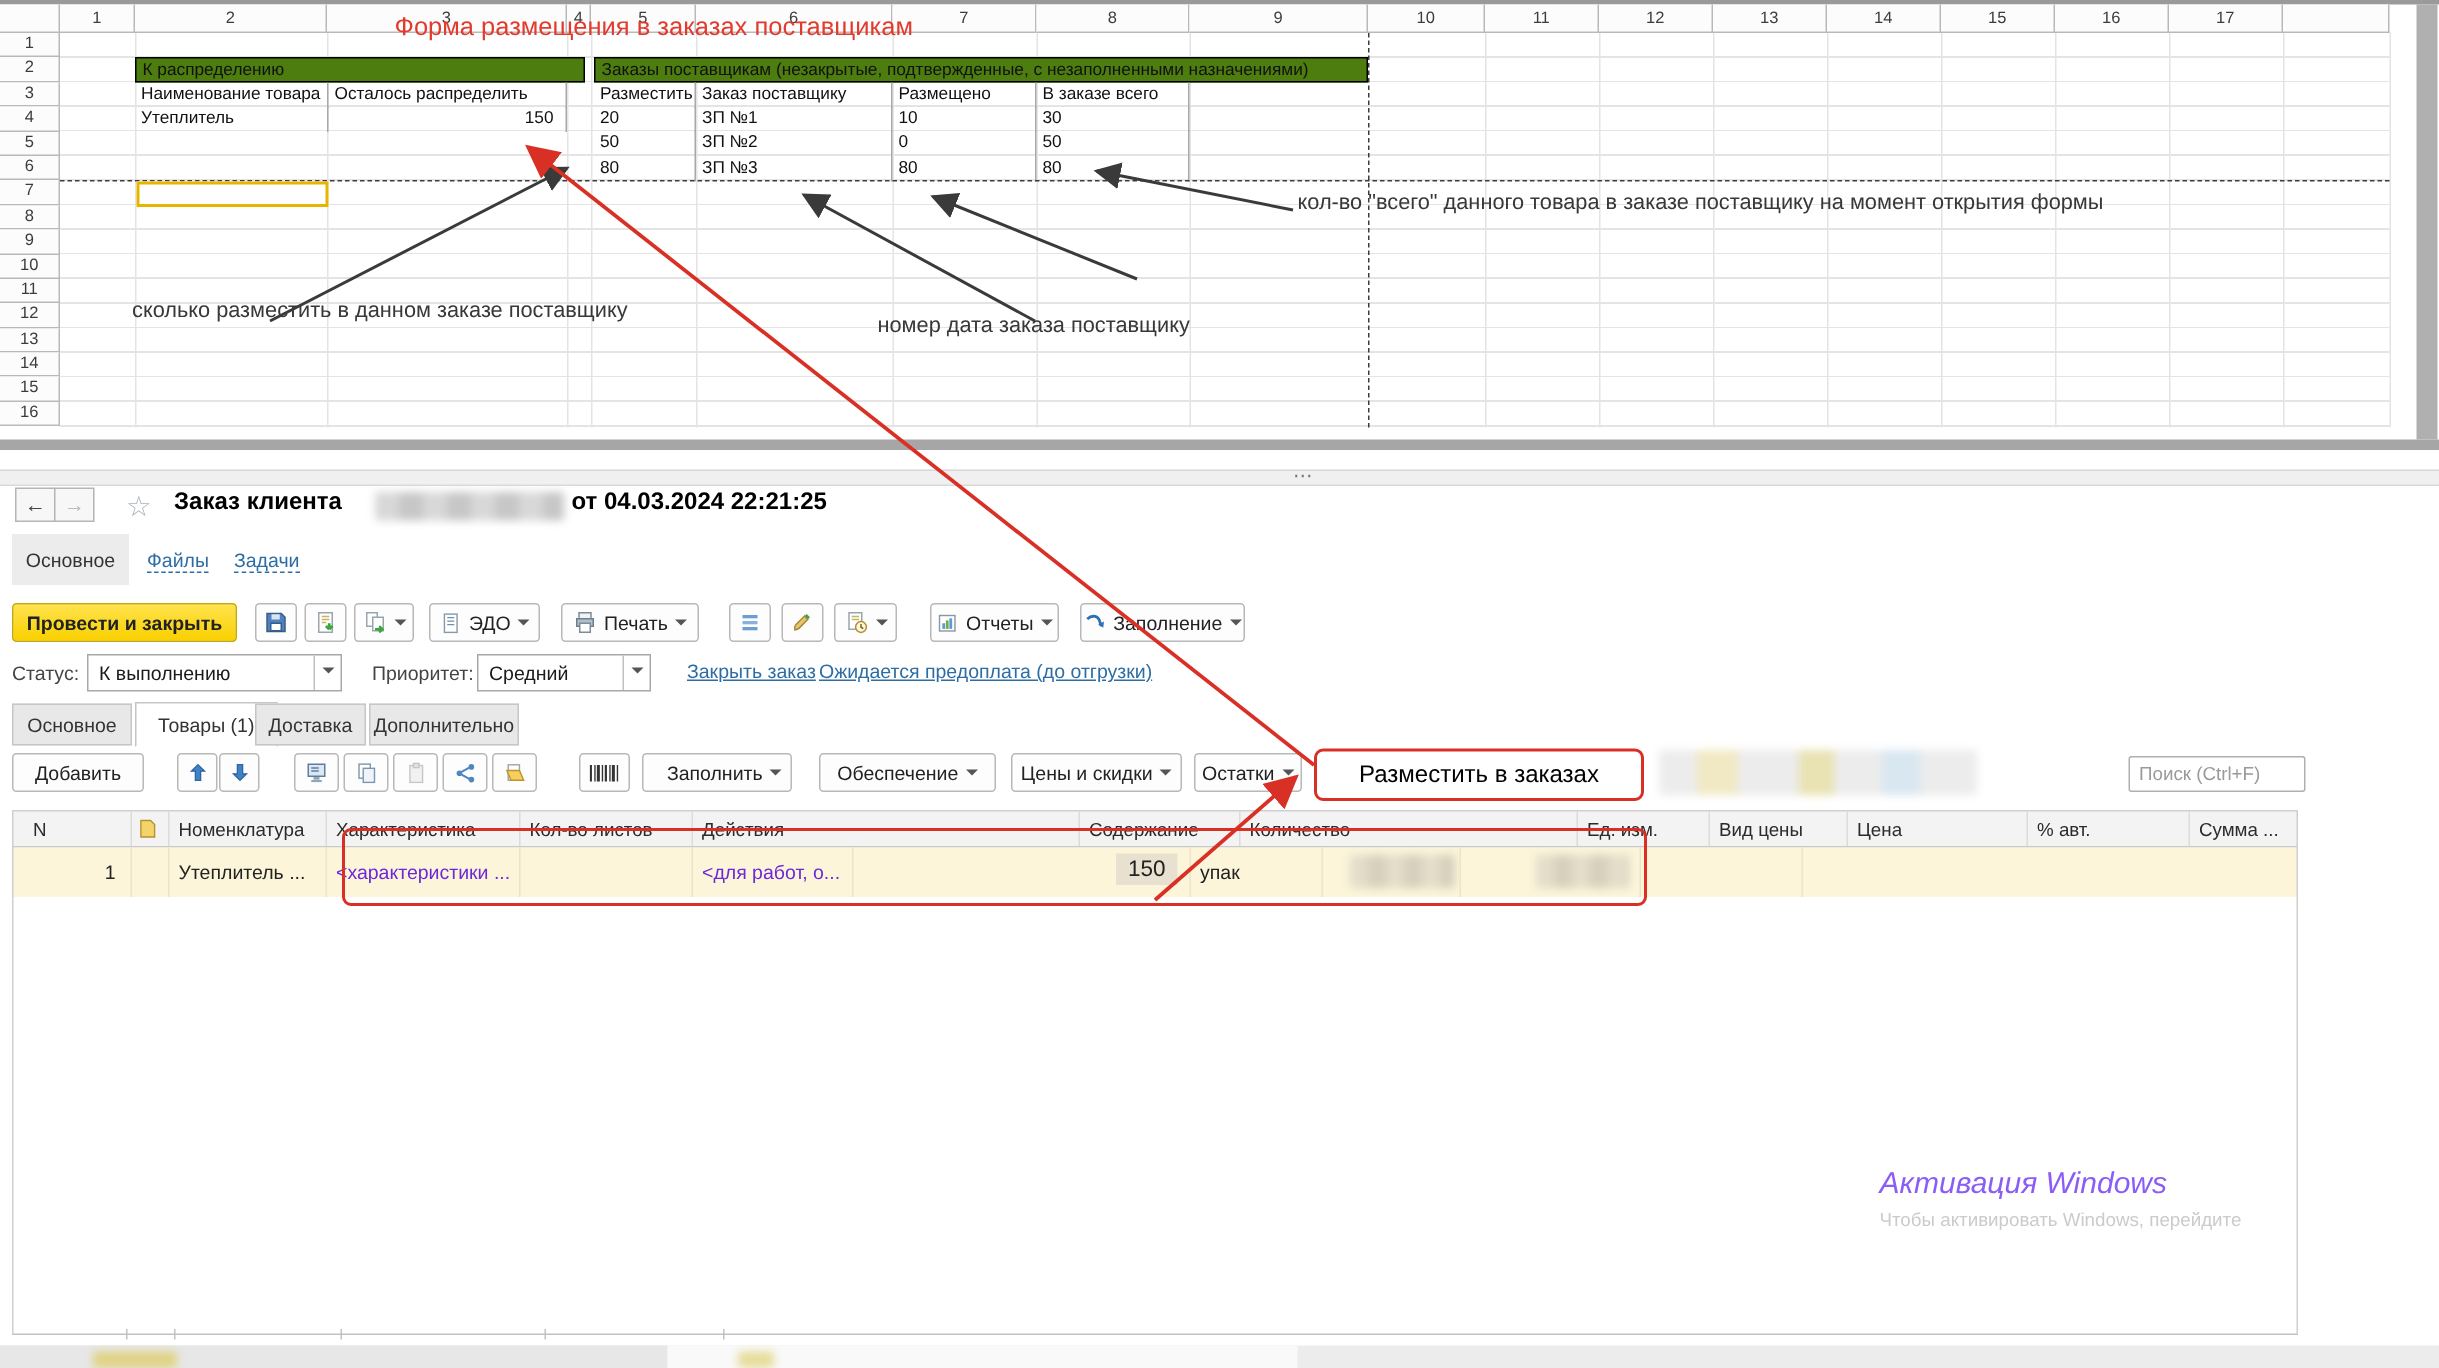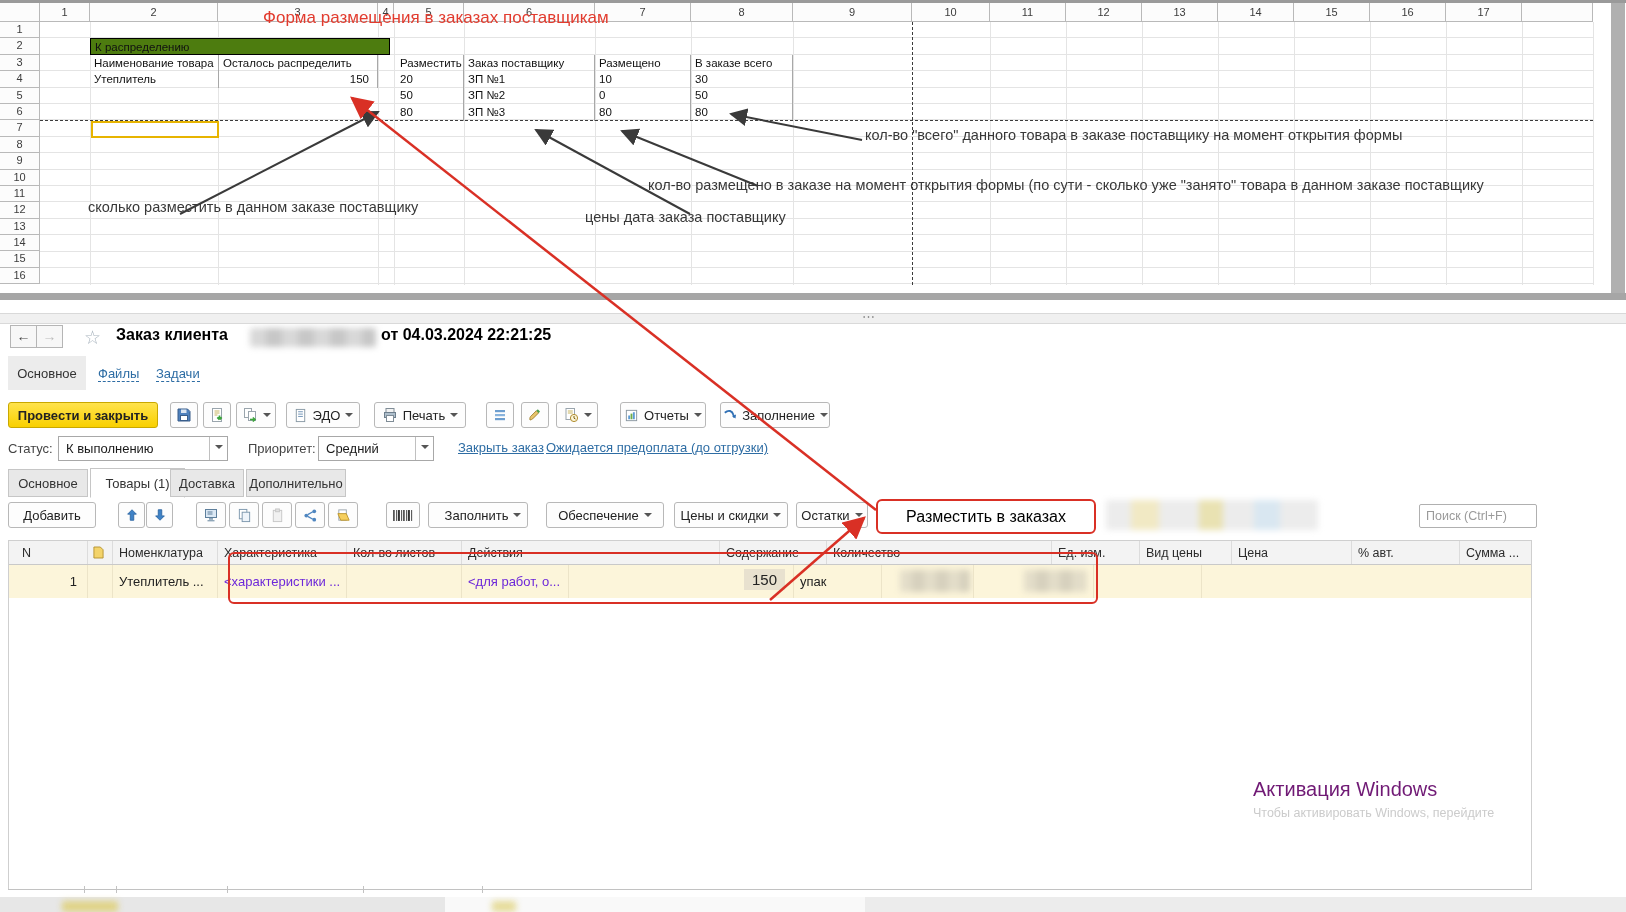--- a/index.html
+++ b/index.html
@@ -67,21 +67,21 @@
       padding:5px 0 0 6px;white-space:nowrap;overflow:hidden;}
   .trow{display:flex;background:#fcf5da;box-sizing:border-box;height:33px;}
   .td{box-sizing:border-box;border-right:1px solid #ece4c8;font-size:13px;color:#222;
       padding:9px 0 0 6px;white-space:nowrap;overflow:hidden;position:relative;}
   .gray{color:#6d28d9;}
   .redbox{border:2.5px solid #d93025;border-radius:6px;z-index:60;}
   .redlabel{color:#000000;font-size:16px;white-space:nowrap;}
   .searchin{box-sizing:border-box;width:118px;height:24px;border:1px solid #b0b0b0;border-radius:2px;
       font-size:12.5px;padding:0 6px;font-family:"Liberation Sans",sans-serif;color:#333;}
   .searchin::placeholder{color:#9a9a9a;}
-  .wm1{font-size:20px;color:#701a75;white-space:nowrap;}
+  .wm1{font-size:20px;color:#8b5cf6;white-space:nowrap;font-style:italic;}
   .wm2{font-size:12.5px;color:#cbcbcb;white-space:nowrap;}
   .tickline{background:#c2c2c2;}
   .taskbar{left:0;top:897px;width:1626px;height:15px;background:#ececec;z-index:9;}
   .overlay{position:absolute;left:0;top:0;z-index:95;pointer-events:none;}
   svg{display:block;}
 </style>
 </head>
 <body>
 
 <div id="page">
@@ -126,20 +126,21 @@
     <div class="rh">13</div>
     <div class="rh">14</div>
     <div class="rh">15</div>
     <div class="rh">16</div>
   </div>
 
   <div class="abs sheetbody"></div>
   <div class="abs vlines"></div>
 
   <div class="abs sc scbox" style="left:90px;top:38px;width:300px;">К распределению</div>
+  <div class="abs sc scbox" style="left:396px;top:38px;width:516px;">Заказы поставщикам (незакрытые, подтвержденные, с незаполненными назначениями)</div>
 
   <div class="abs sc" style="left:90px;top:55px;width:128px;">Наименование товара</div>
   <div class="abs sc sepl sep" style="left:218px;top:55px;width:160px;">Осталось распределить</div>
   <div class="abs sc sep" style="left:396px;top:55px;width:68px;">Разместить</div>
   <div class="abs sc sep" style="left:464px;top:55px;width:131px;">Заказ поставщику</div>
   <div class="abs sc sep" style="left:595px;top:55px;width:96px;">Размещено</div>
   <div class="abs sc sep" style="left:691px;top:55px;width:102px;">В заказе всего</div>
 
   <div class="abs sc" style="left:90px;top:71px;width:128px;">Утеплитель</div>
   <div class="abs sc sepl sep num" style="left:218px;top:71px;width:160px;">150</div>
@@ -159,22 +160,21 @@
   <div class="abs sc sep" style="left:595px;top:104px;width:96px;">80</div>
   <div class="abs sc sep" style="left:691px;top:104px;width:102px;">80</div>
 
   <div class="abs dashh"></div>
   <div class="abs dashv"></div>
   <div class="abs selcell"></div>
 
   <div class="abs sheettitle">Форма размещения в заказах поставщикам</div>
 
   <div class="abs ann" style="left:88px;top:199px;">сколько разместить в данном заказе поставщику</div>
-  <div class="abs ann" style="left:585px;top:209px;">цены дата заказа поставщику</div>
-  <div class="abs ann" style="left:648px;top:177px;width:945px;overflow:hidden;">кол-во размещено в заказе на момент открытия формы (по сути - сколько уже "занято" товара в данном заказе поставщику</div>
+  <div class="abs ann" style="left:585px;top:209px;">номер дата заказа поставщику</div>
   <div class="abs ann" style="left:865px;top:127px;">кол-во "всего" данного товара в заказе поставщику на момент открытия формы</div>
 
   <div class="abs hscroll"></div>
   <div class="abs vscroll"></div>
   <div class="abs splitter"></div>
   <div class="abs splitdots">⋯</div>
 
   <div id="form" class="abs">
 
     <div class="abs navbtn" style="left:10px;top:3px;color:#444;"><span>←</span></div>

